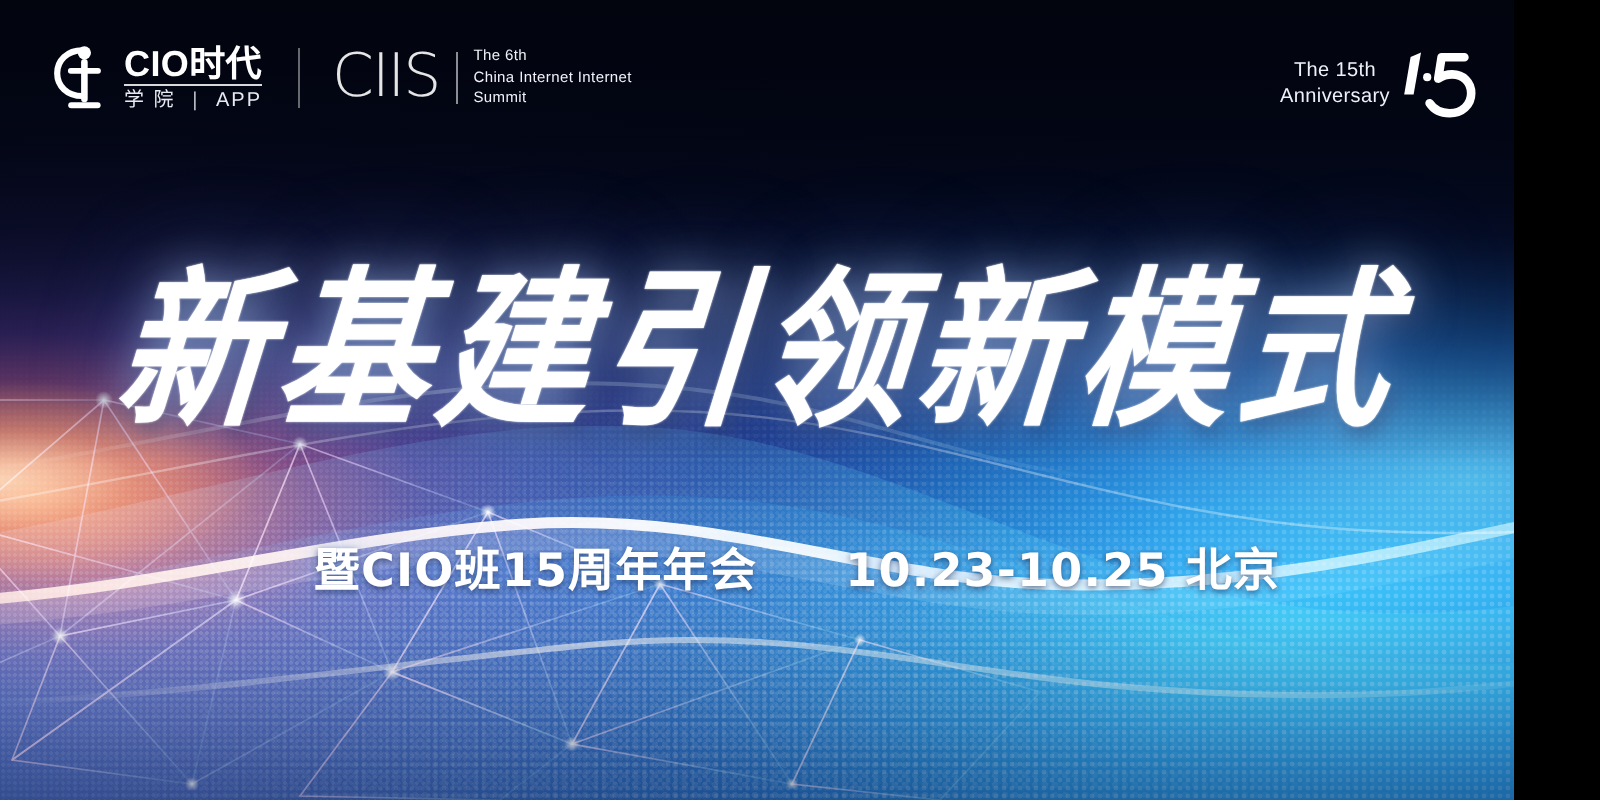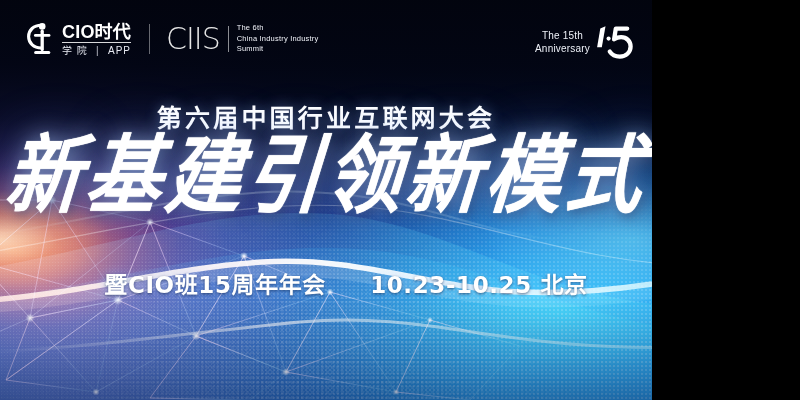--- a/index.html
+++ b/index.html
@@ -5,21 +5,21 @@
 <style>
   html,body{margin:0;padding:0;background:#000;}
   body{
     font-family:"Liberation Sans","DejaVu Sans",sans-serif;
     -webkit-font-smoothing:antialiased;
   }
 
   
   .banner{
     position:relative;
-    width:652px;height:400px;
+    width:757px;height:400px;
     overflow:hidden;
     background:#04071c;
     user-select:none;
   }
 
   
   .bg{position:absolute;inset:0;pointer-events:none;}
 
   
   .bg-base{
@@ -340,21 +340,21 @@
         </div>
       </div>
 
       <div class="logo-div"></div>
 
       <div class="ciis-logo">
         <div class="ciis-mark">CIIS</div>
         <div class="ciis-rule"></div>
         <div class="ciis-sub">
           <div>The 6th</div>
-          <div>China Industry Industry</div>
+          <div>China Internet Internet</div>
           <div>Summit</div>
         </div>
       </div>
     </div>
 
     <div class="anniv">
       <div class="anniv-words">
         <div>The 15th</div>
         <div>Anniversary</div>
       </div>
@@ -362,21 +362,20 @@
         <g fill="#ffffff">
           <path d="M13.8 8.5 L18.6 6.2 L18.6 27.2 L13.9 27.2 Z" transform="skewX(-10)"></path>
           <circle cx="20.6" cy="18.6" r="2.05"></circle>
         </g>
         <path d="M39.2 8.6 L27.8 8.6 L26.1 19.3 C28.2 17.9 30.6 17.2 33.1 17.2
                  C38.6 17.2 42.6 21.2 42.6 26.6 C42.6 32.4 38.0 36.6 31.8 36.6
                  C27.4 36.6 23.8 34.7 21.8 31.6" fill="none" stroke="#ffffff" stroke-width="4.3" stroke-linecap="round" stroke-linejoin="round"></path>
       </svg>
     </div>
 
-    <div class="headline">第六届中国行业互联网大会</div>
 
     <div class="title-wrap">
       <div class="title">新基建引领新模式</div>
     </div>
 
     <div class="infoline">
       <span class="seg">暨CIO班15周年年会</span>
       <span class="gap"></span>
       <span class="seg">10.23-10.25 北京</span>
     </div>

